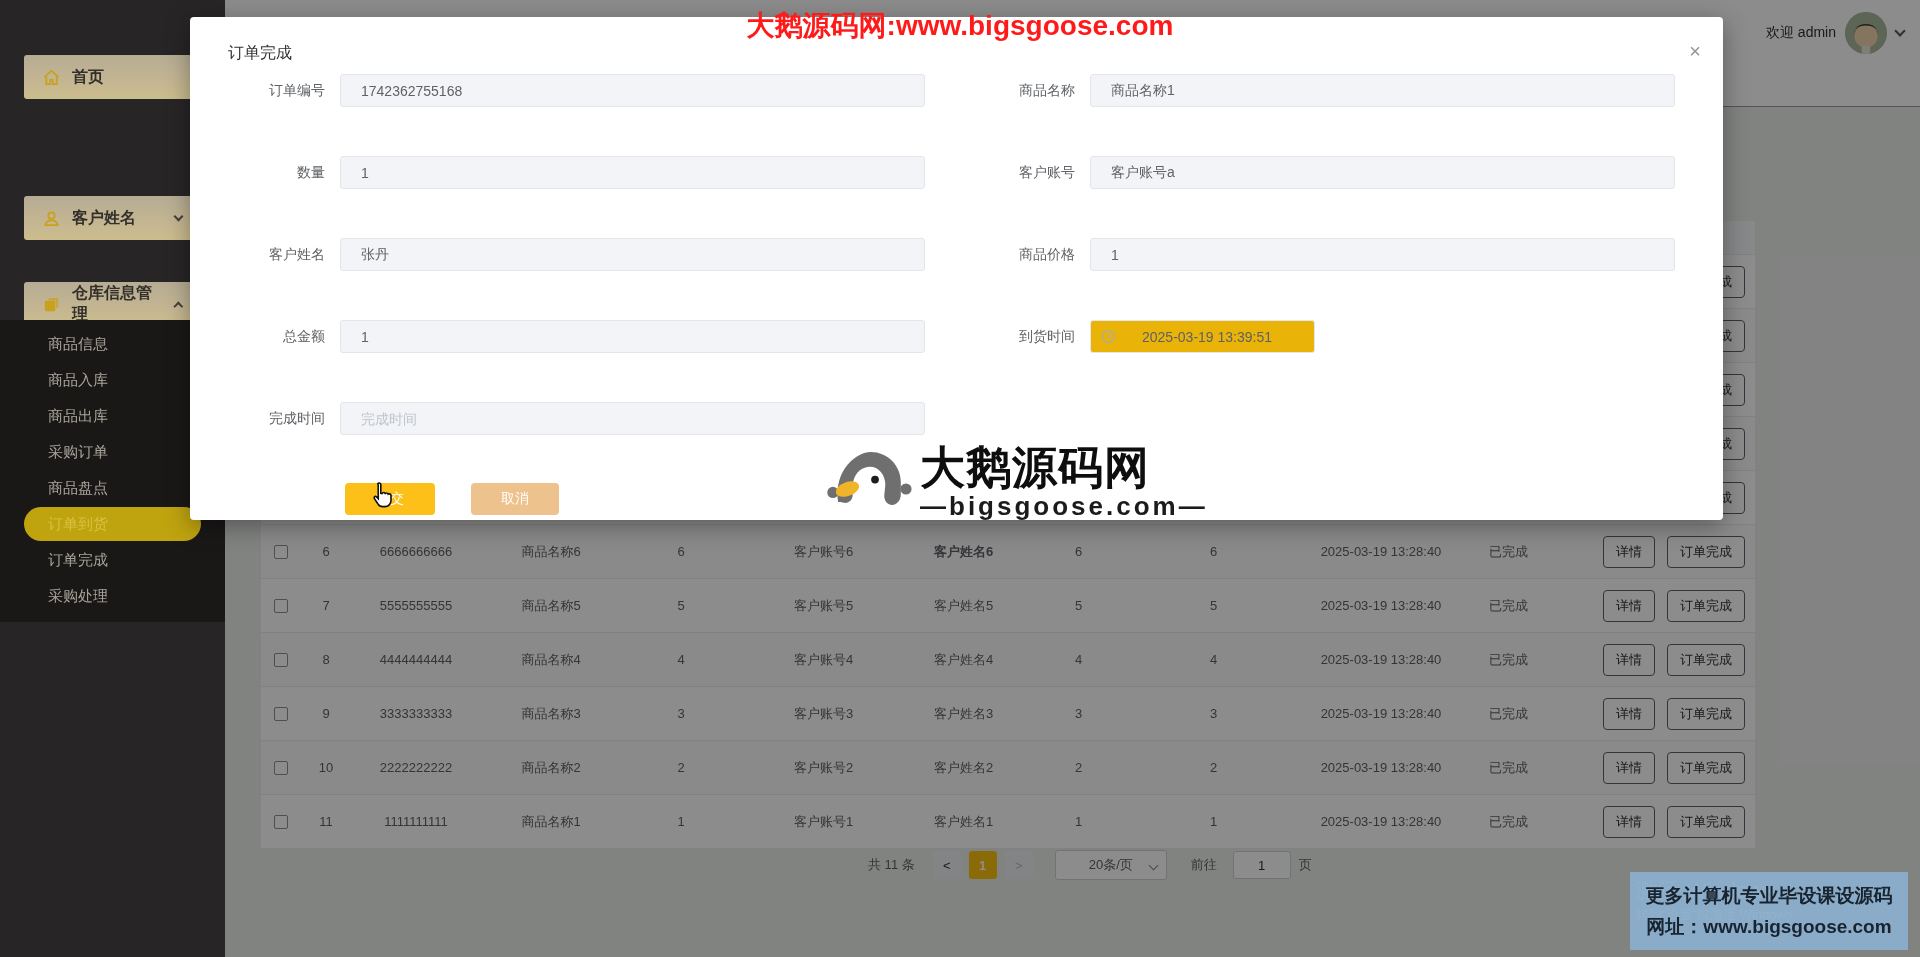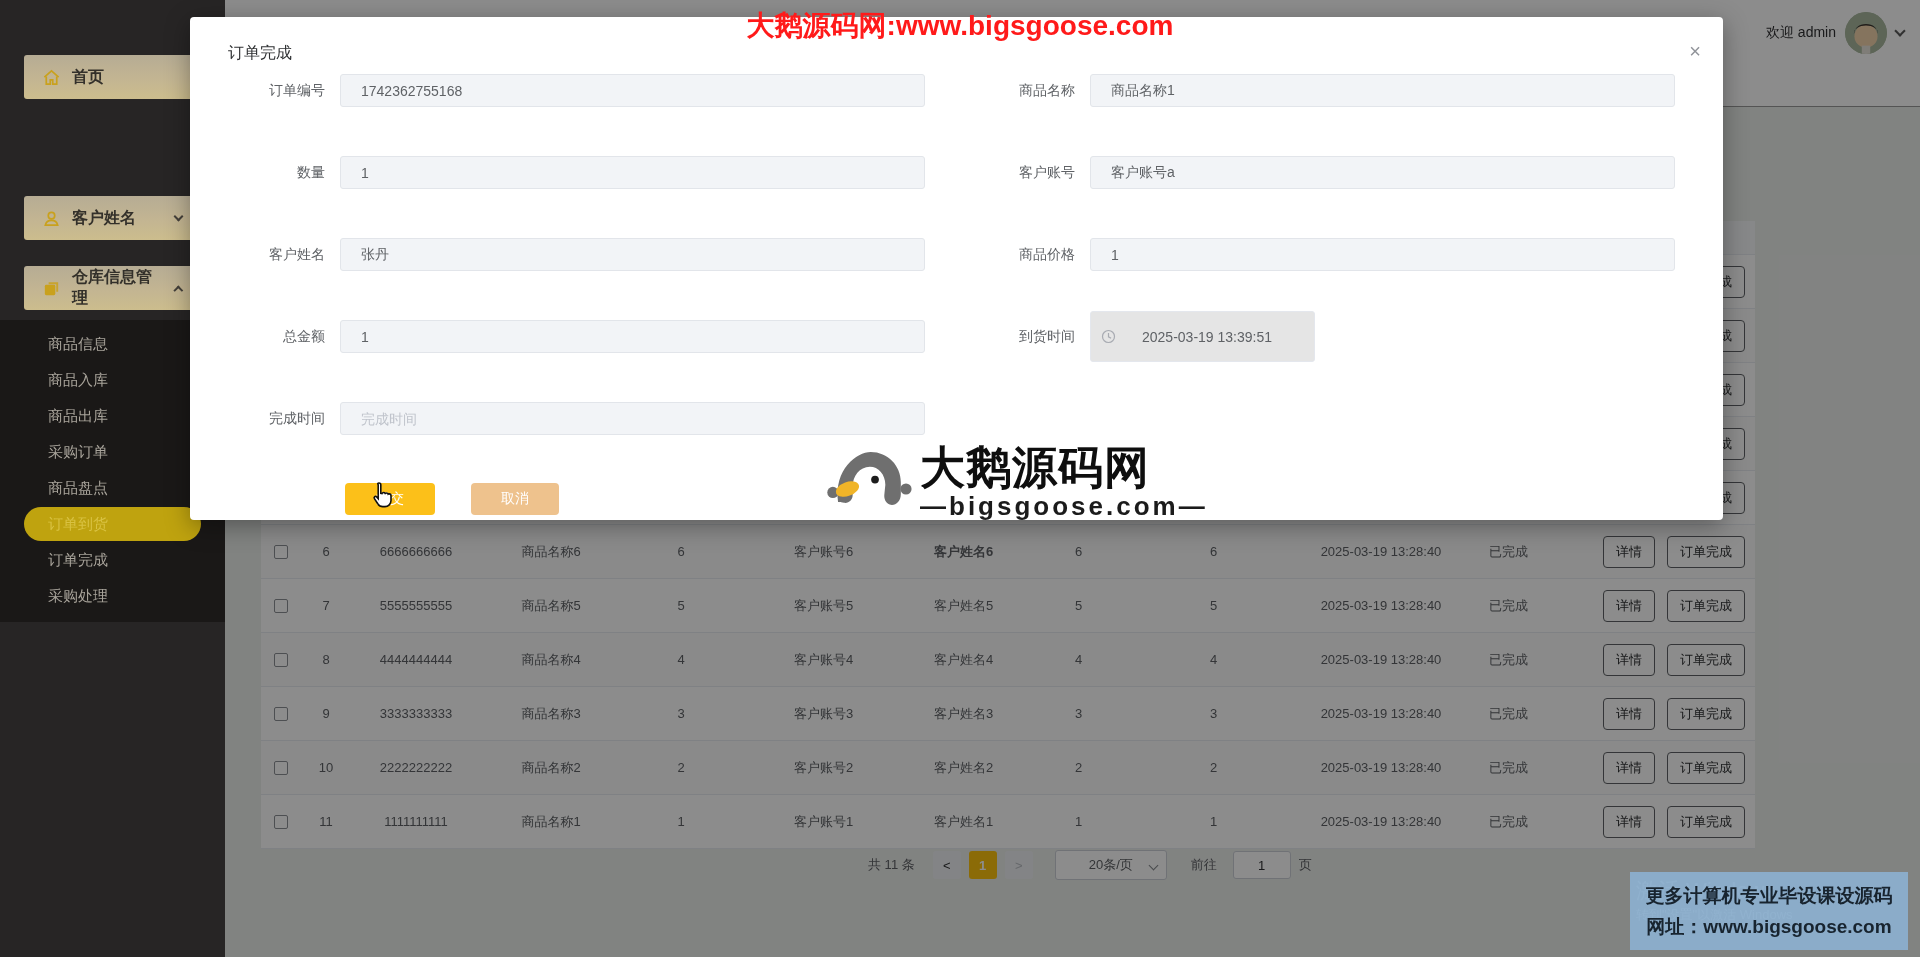--- a/index.html
+++ b/index.html
@@ -54,21 +54,21 @@
   
   .modal { position:absolute; left:190px; top:17px; width:1533px; height:503px; background:#fff; border-radius:4px; box-shadow:0 6px 24px rgba(0,0,0,.35); z-index:100; }
   .modal-title { position:absolute; left:38px; top:26px; font-size:16px; color:#2f3133; }
   .modal-close { position:absolute; right:22px; top:24px; font-size:20px; color:#909399; line-height:1; cursor:pointer; background:none; border:none; font-family:inherit; }
   .form-col { position:absolute; top:57px; }
   .form-col.left { left:0; } .form-col.right { left:750px; }
   .form-row { display:flex; align-items:center; height:33px; margin-bottom:49px; }
   .form-label { flex:none; width:150px; text-align:right; padding-right:15px; font-size:14px; color:#5f6266; }
   .field-input { width:585px; height:33px; background:#f2f4f7; border:1px solid #e2e5ea; border-radius:3px; padding:0 20px; font-size:14px; color:#5f6266; font-family:inherit; }
   .field-input::placeholder { color:#c0c4cc; }
-  .time-field { display:flex; align-items:center; width:225px; height:51px; background:#e5e5e5; border:1px solid #e4e7ed; border-radius:3px; padding-left:10px; }
+  .time-field { display:flex; align-items:center; width:225px; height:33px; background:#eab308; border:1px solid #e4e7ed; border-radius:3px; padding-left:10px; }
   .time-field input { border:none; background:transparent; width:180px; padding-left:26px; font-size:14px; color:#5f6266; font-family:inherit; }
   .modal-btns { position:absolute; left:155px; top:466px; display:flex; gap:36px; }
   .btn-submit { width:90px; height:32px; background:#fcc019; border:none; border-radius:4px; color:#fff; font-size:14px; font-family:inherit; cursor:pointer; }
   .btn-cancel { width:88px; height:32px; background:#eec28d; border:none; border-radius:4px; color:#fff; font-size:14px; font-family:inherit; cursor:pointer; }
 
   
   .wm-top { position:absolute; left:0; top:7px; width:100%; text-align:center; font-size:28px; font-weight:bold; color:#ff1a1a; z-index:200; pointer-events:none; }
   .wm-logo { position:absolute; left:826px; top:443px; z-index:200; display:flex; align-items:flex-start; pointer-events:none; }
   .wm-logo-txt { margin-left:8px; }
   .wm-logo-title { font-size:45px; font-weight:bold; color:#0e0e0e; letter-spacing:1px; line-height:1.1; }
@@ -340,21 +340,21 @@
     <span class="side-lbl">首页</span>
   </div>
   <div class="side-group" style="top:196px">
     <svg class="side-icon" viewBox="0 0 20 20" fill="none" stroke="#c9a11d" stroke-width="1.8">
       <circle cx="10" cy="7" r="3.4"></circle>
         <path d="M3.5 17c.8-3.4 3.4-5 6.5-5s5.7 1.6 6.5 5z"></path>
     </svg>
     <span class="side-lbl">客户姓名</span>
     <span class="g-chev down"></span>
   </div>
-  <div class="side-group" style="top:266px">
+  <div class="side-group" style="top:282px">
     <svg class="side-icon" viewBox="0 0 20 20" fill="#c9a11d">
       <rect x="3" y="6" width="11" height="11" rx="1.5"></rect>
         <path d="M7 3.5h10v10h-2v-8H7z" opacity="0.85"></path>
     </svg>
     <span class="side-lbl">仓库信息管理</span>
     <span class="g-chev up"></span>
   </div>
 
   <nav class="submenu">
     <div class="sub-item">商品信息</div>

